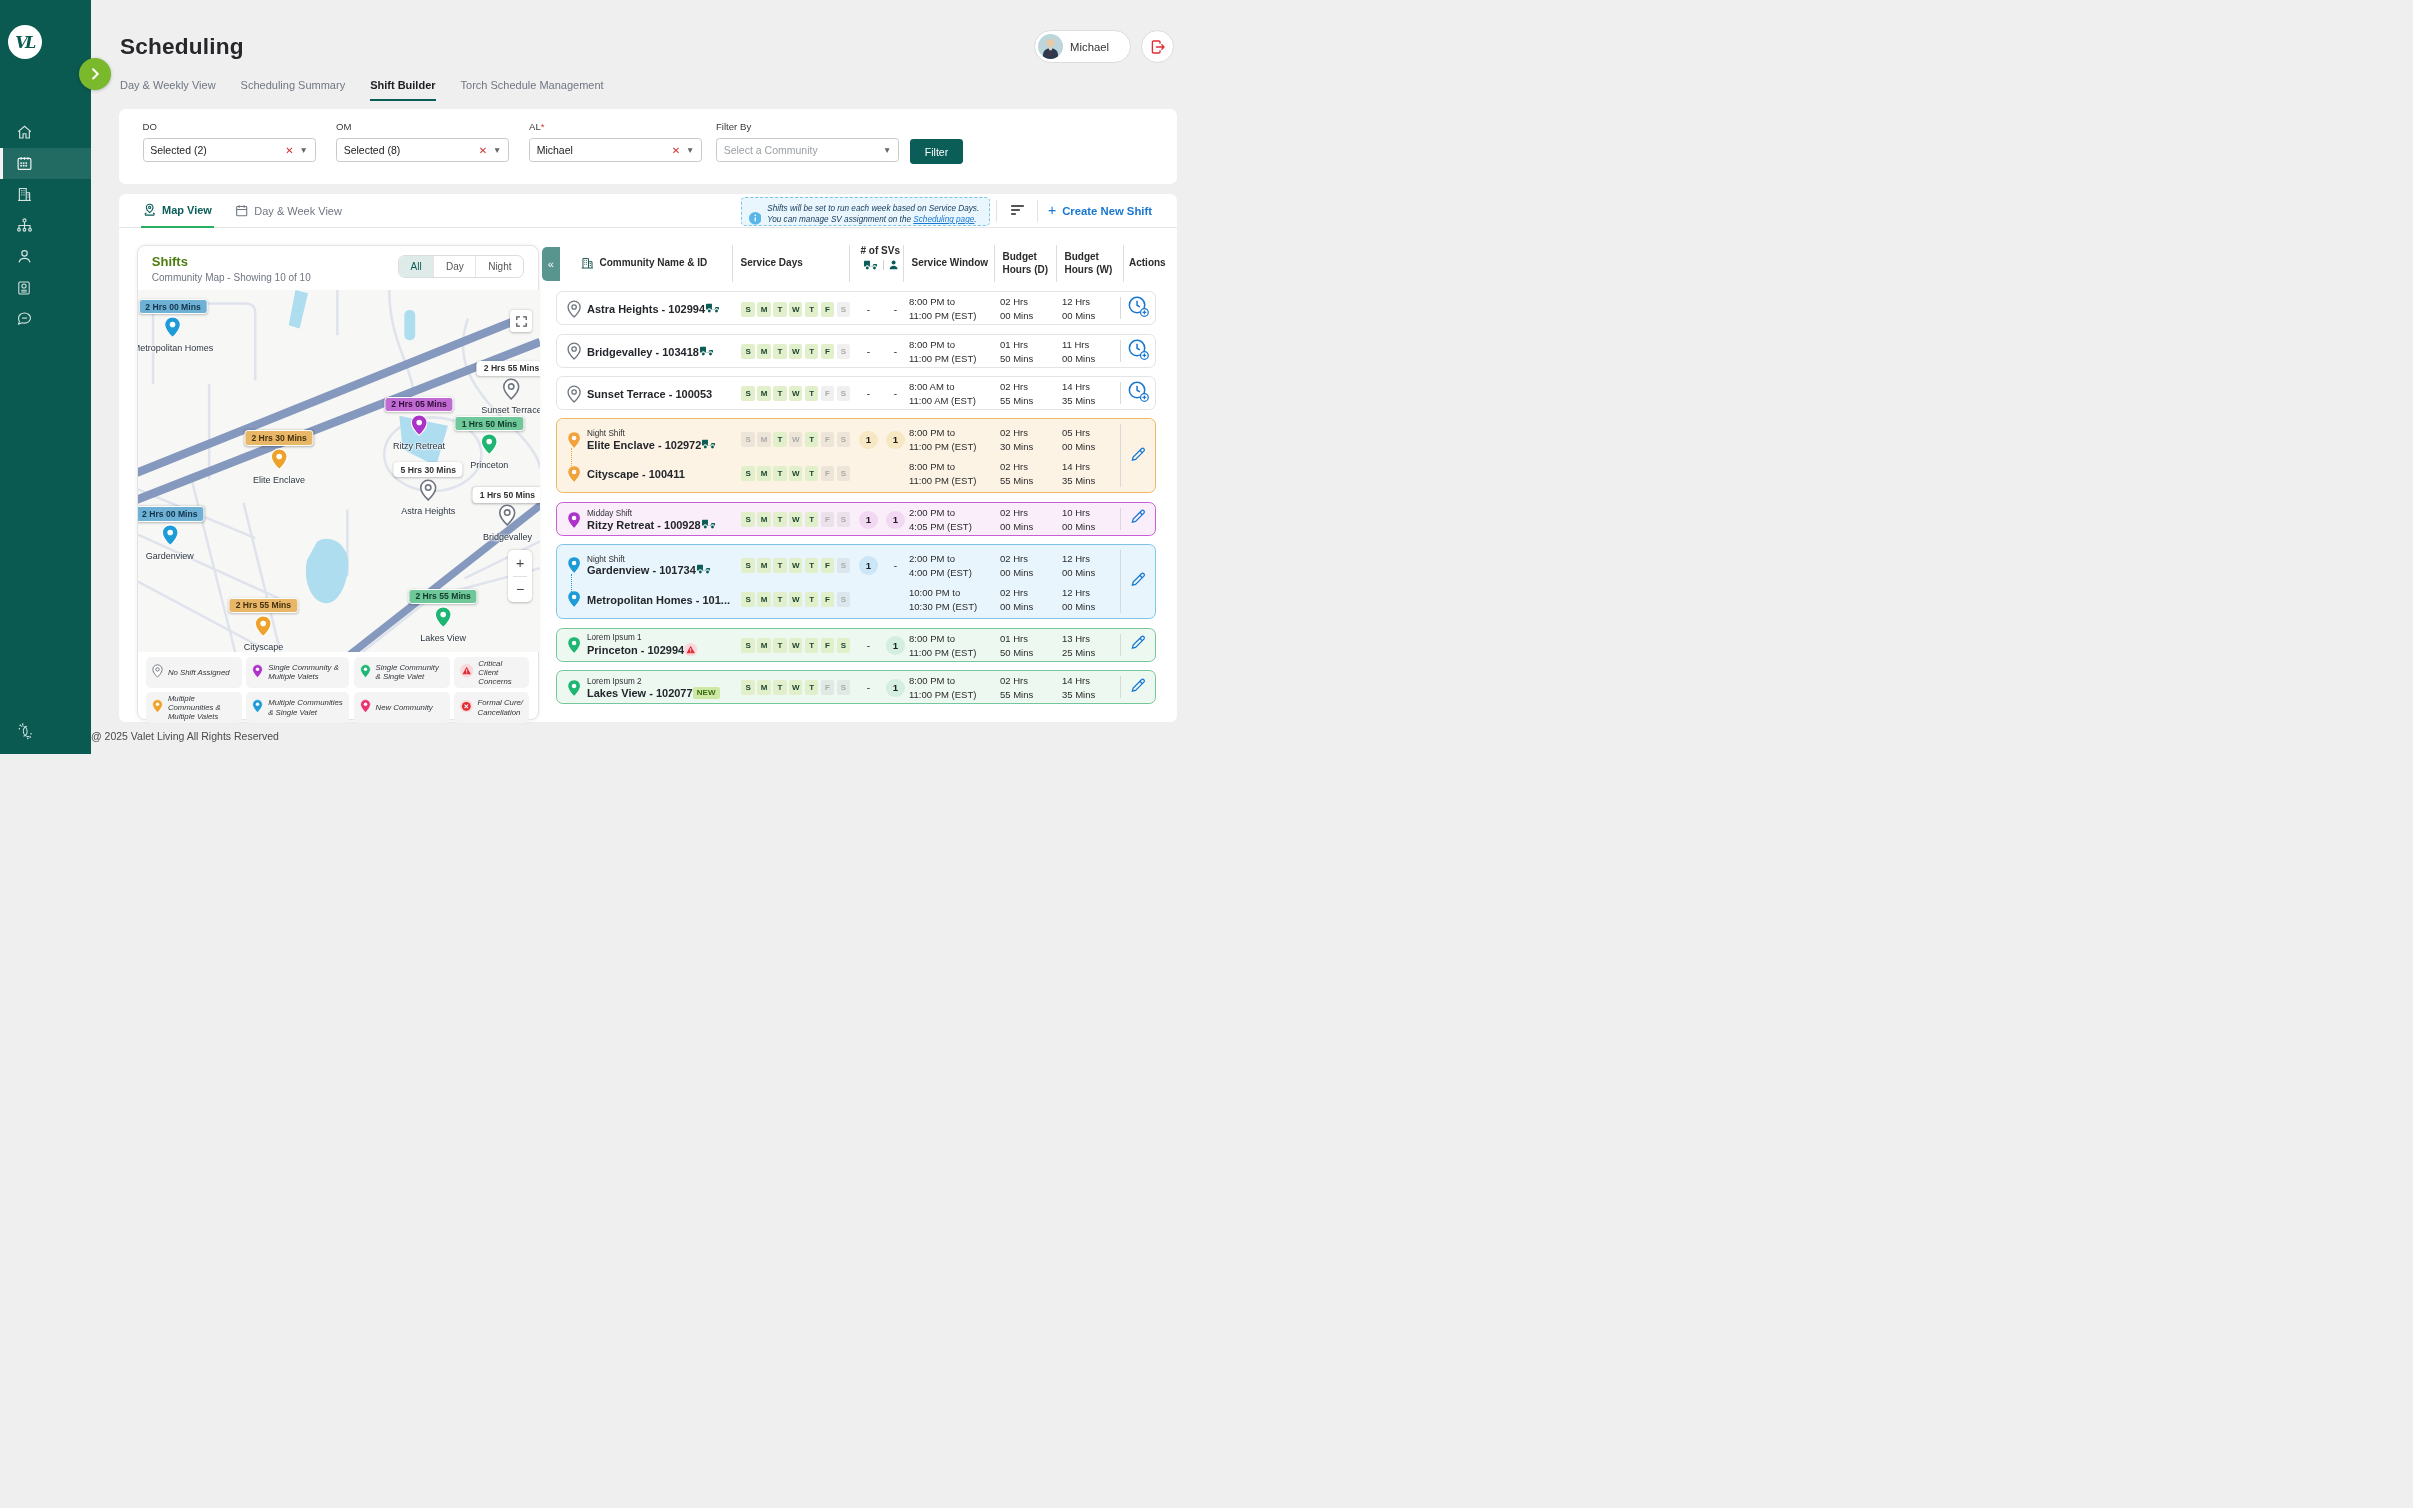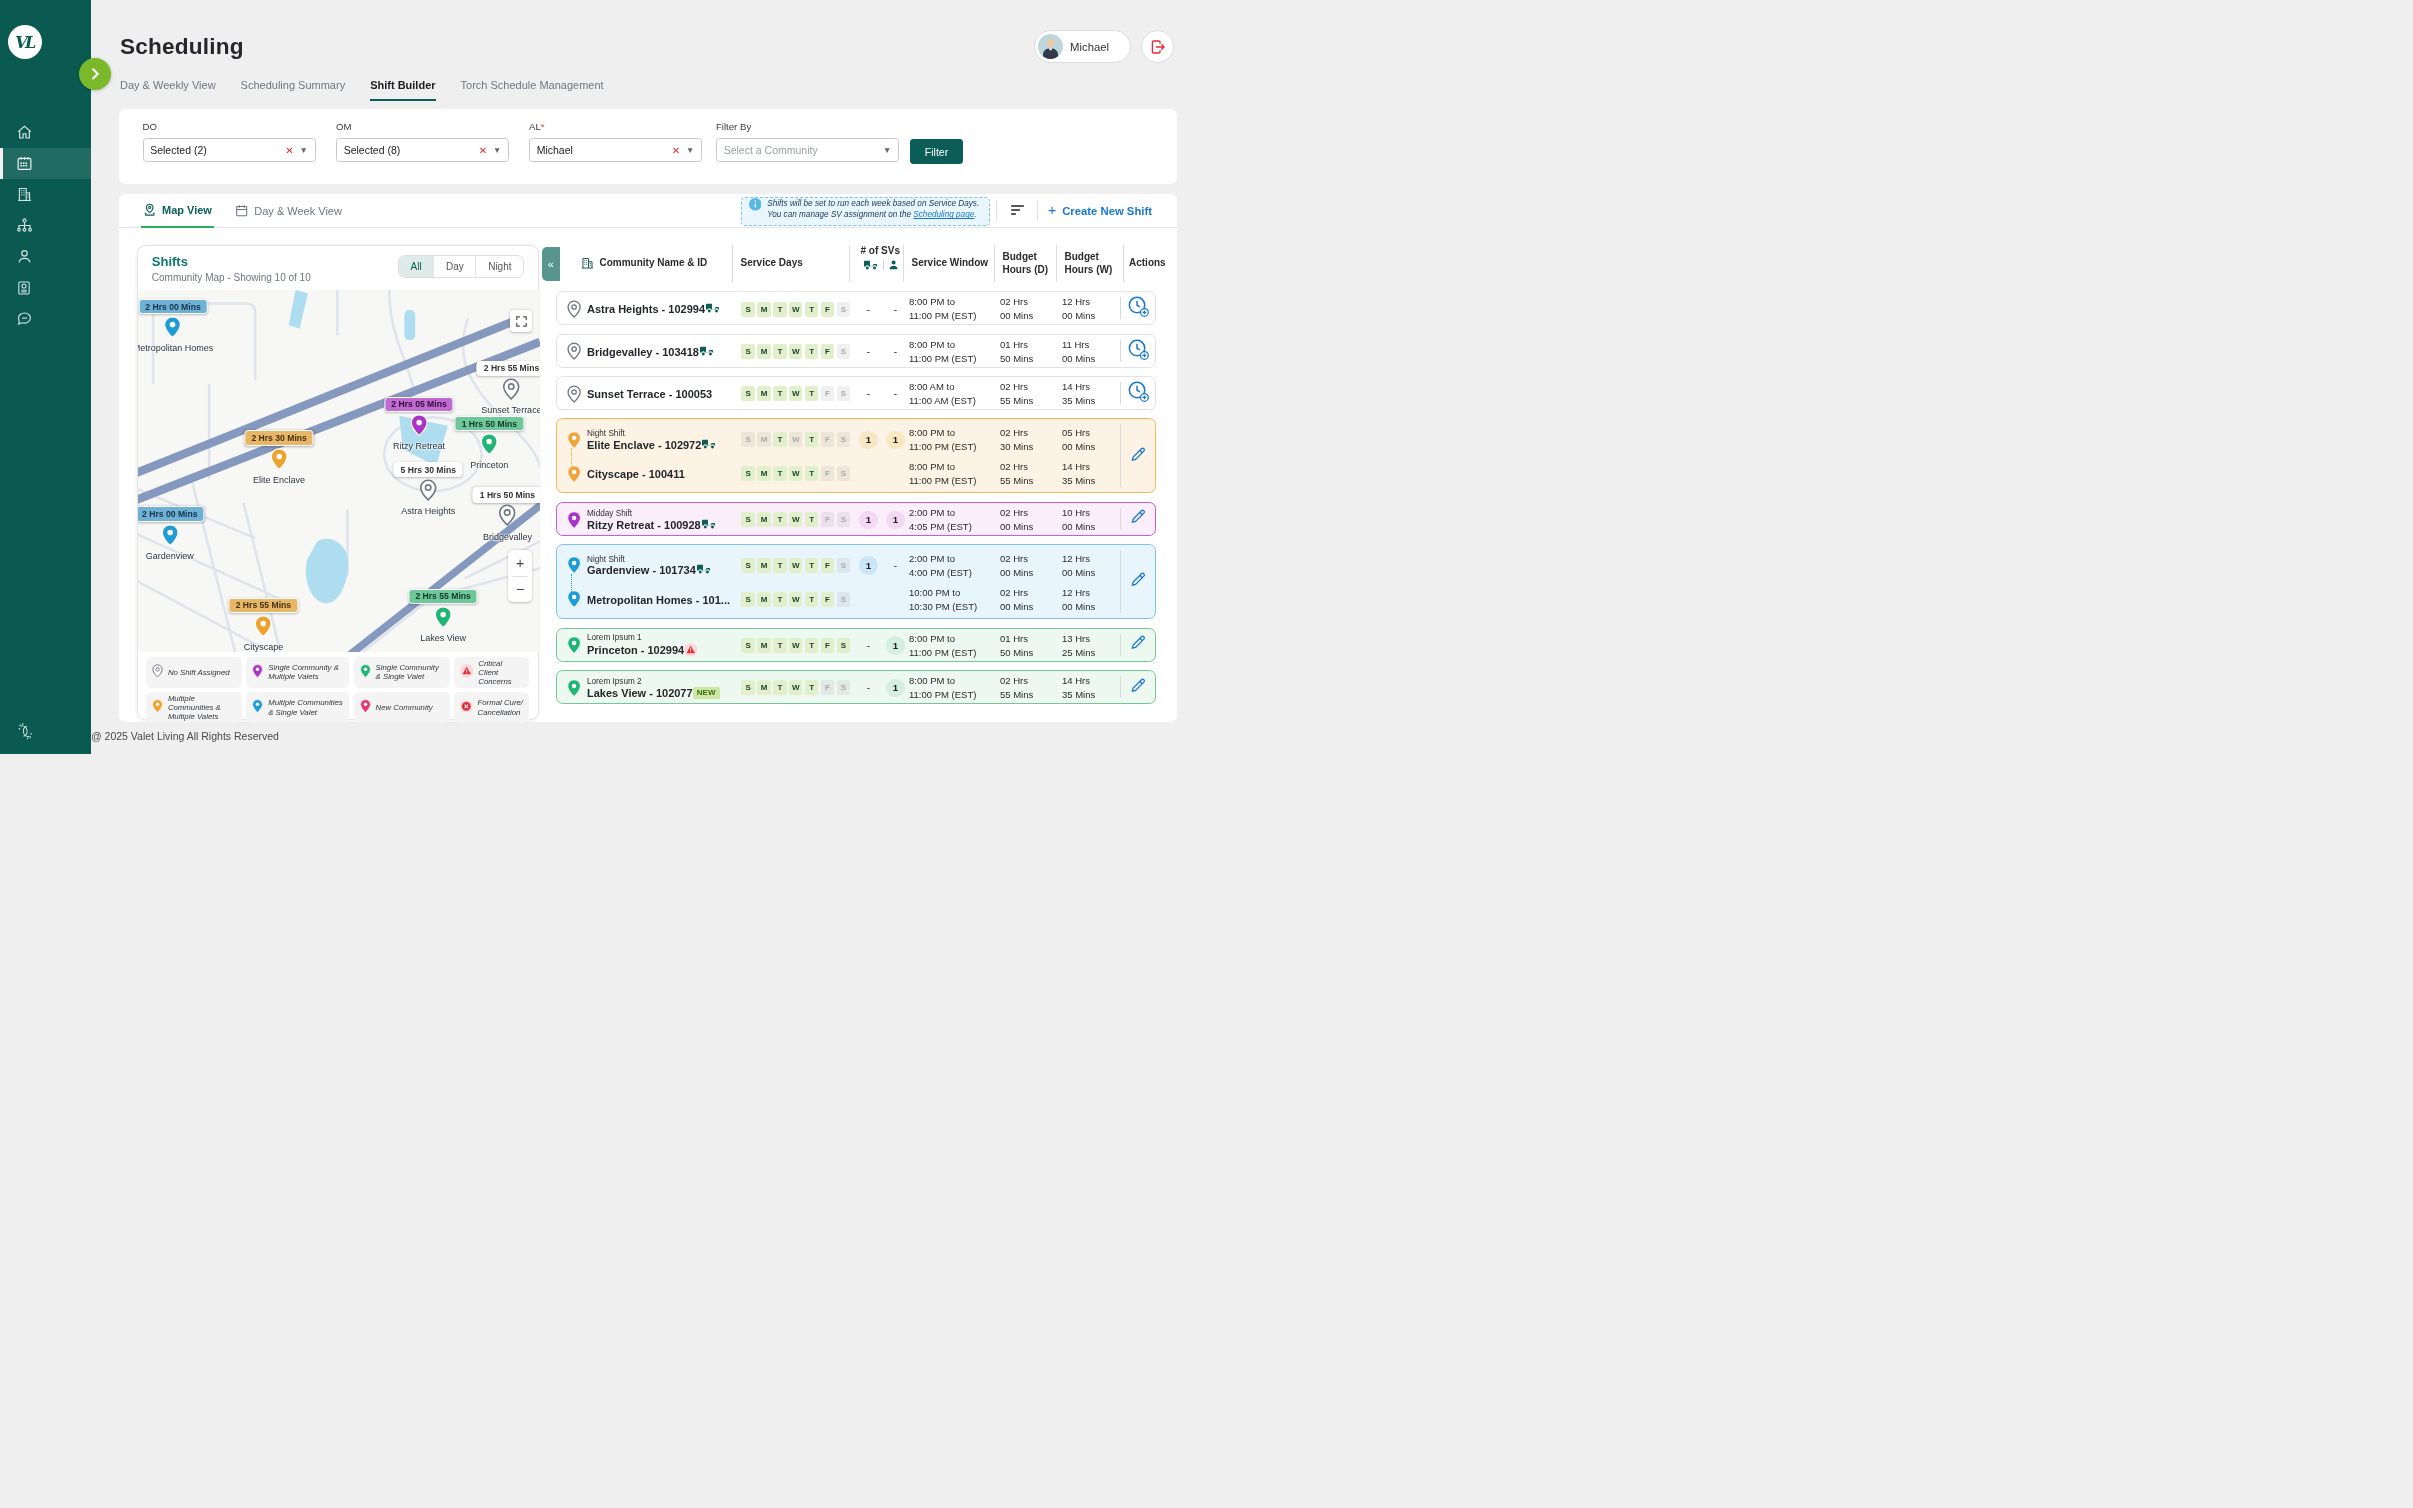--- a/index.html
+++ b/index.html
@@ -41,33 +41,33 @@
   .fselect .clear-x { color:#D32F2F; font-weight:700; font-size:10px; margin-right:5.9px; }
   .fselect .chev { color:#666; font-size:8.4px; }
   .filter-btn { position:absolute; left:791px; top:30px; width:53px; height:25px; background:#0B5D57; color:#fff; border:none; border-radius:3.4px; font-size:10.5px; font-family:inherit; }
 
   
   .main-card { position:absolute; left:119px; top:194px; width:1058px; height:528px; background:#fff; border-radius:6.7px; }
   .toolbar { position:absolute; left:0; top:0; width:100%; height:34px; border-bottom:0.8px solid #E4E4E4; }
   .view-tab { position:absolute; top:0; height:34px; display:flex; align-items:center; gap:5.9px; font-size:11px; }
   .view-tab.map { left:22px; color:#0B5D57; font-weight:700; border-bottom:2.5px solid #27AE60; padding:0 1.7px; }
   .view-tab.dayweek { left:116px; color:#6F7680; }
-  .note-box { position:absolute; left:622px; top:3.4px; width:249px; height:28.5px; background:#EAF6FD; border:0.8px dashed #7CC4E8; border-radius:4.2px; display:flex; align-items:flex-start; gap:5.9px; padding:0 6.7px; }
+  .note-box { position:absolute; left:622px; top:3.4px; width:249px; height:28.5px; background:#EAF6FD; border:0.8px dashed #7CC4E8; border-radius:4.2px; display:flex; align-items:flex-end; gap:5.9px; padding:0 6.7px; }
   .note-text { font-size:8.2px; font-style:italic; color:#14395B; line-height:1.35; }
   .note-text a { color:#1877D2; font-style:italic; }
   .tb-div { position:absolute; top:5.9px; width:0.8px; height:22.6px; background:#E2E2E2; }
   .sort-icon { position:absolute; left:892px; top:11px; width:13.4px; }
   .sort-icon div { background:#555; height:1.7px; margin-bottom:2.5px; border-radius:0.8px; }
   .create-btn { position:absolute; left:929px; top:0; height:34px; display:flex; align-items:center; gap:5.9px; color:#1877D2; font-size:11.3px; font-weight:600; }
   .create-btn .plus { font-size:14.2px; font-weight:400; margin-top:-1.7px; }
 
   
   .map-card { position:absolute; left:17.6px; top:51px; width:402px; height:475px; background:#fff; border:0.8px solid #E3E3E3; border-radius:8.4px; box-shadow:0 0.8px 4.2px rgba(0,0,0,.07); }
   .map-head { position:absolute; left:0; top:0; width:100%; height:44px; }
-  .map-title { position:absolute; left:14.2px; top:7.5px; font-size:13px; font-weight:700; color:#0f766e; }
+  .map-title { position:absolute; left:14.2px; top:7.5px; font-size:13px; font-weight:700; color:#4d7c0f; }
   .map-sub { position:absolute; left:14.2px; top:26px; font-size:10px; color:#6F7680; }
   .seg-group { position:absolute; right:13.4px; top:9.2px; height:22.6px; border:0.8px solid #DCDCDC; border-radius:6.7px; background:#fff; display:flex; align-items:stretch; overflow:hidden; }
   .seg { padding:0 11.7px; display:flex; align-items:center; font-size:10px; color:#555; border-left:0.8px solid #E6E6E6; }
   .seg:first-child { border-left:none; }
   .seg.active { background:#DFEBE9; color:#0B5D57; font-weight:400; }
   .map-view { position:absolute; left:0; top:44px; width:402px; height:362px; background:#84cc16; overflow:hidden; }
   .map-view svg.roads { position:absolute; inset:0; }
   .marker { position:absolute; transform:translateX(-50%); display:flex; flex-direction:column; align-items:center; gap:1.7px; z-index:3; }
   .badge { font-size:8.6px; font-weight:700; padding:1.7px 5.9px; border-radius:3.4px; border:1.3px solid #fff; box-shadow:0 0.8px 2.5px rgba(0,0,0,.28); white-space:nowrap; }
   .badge.blue { background:#6FB1D4; color:#10324A; }

